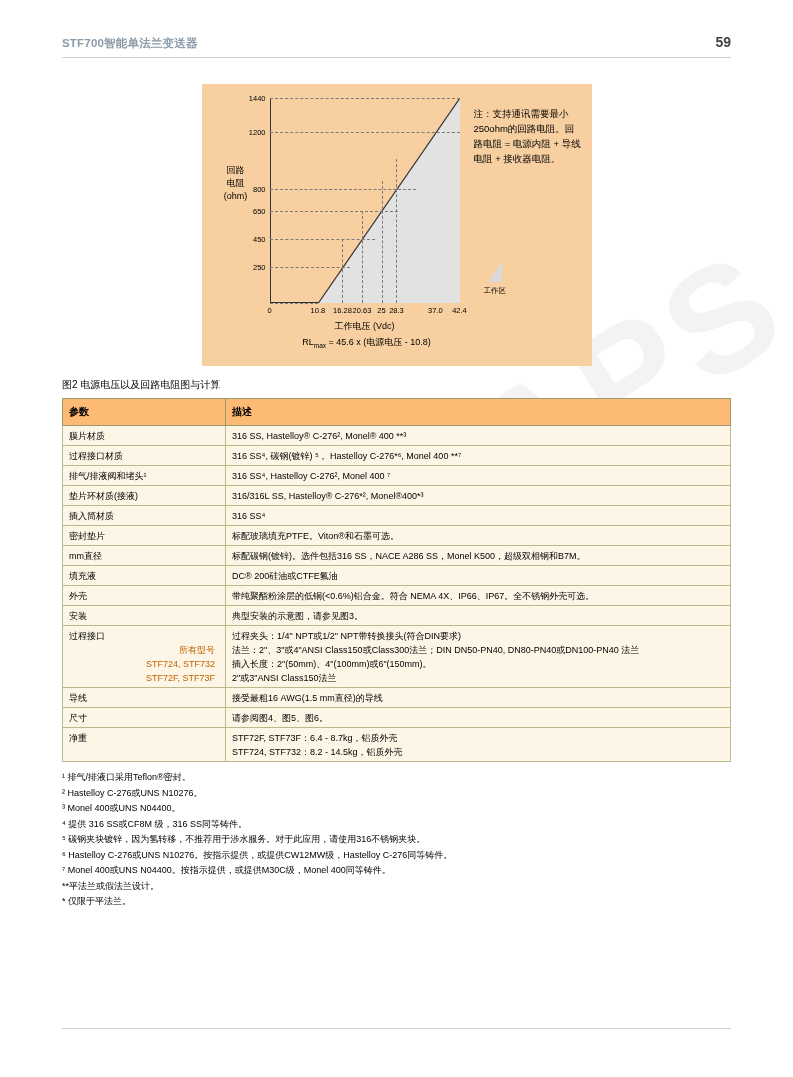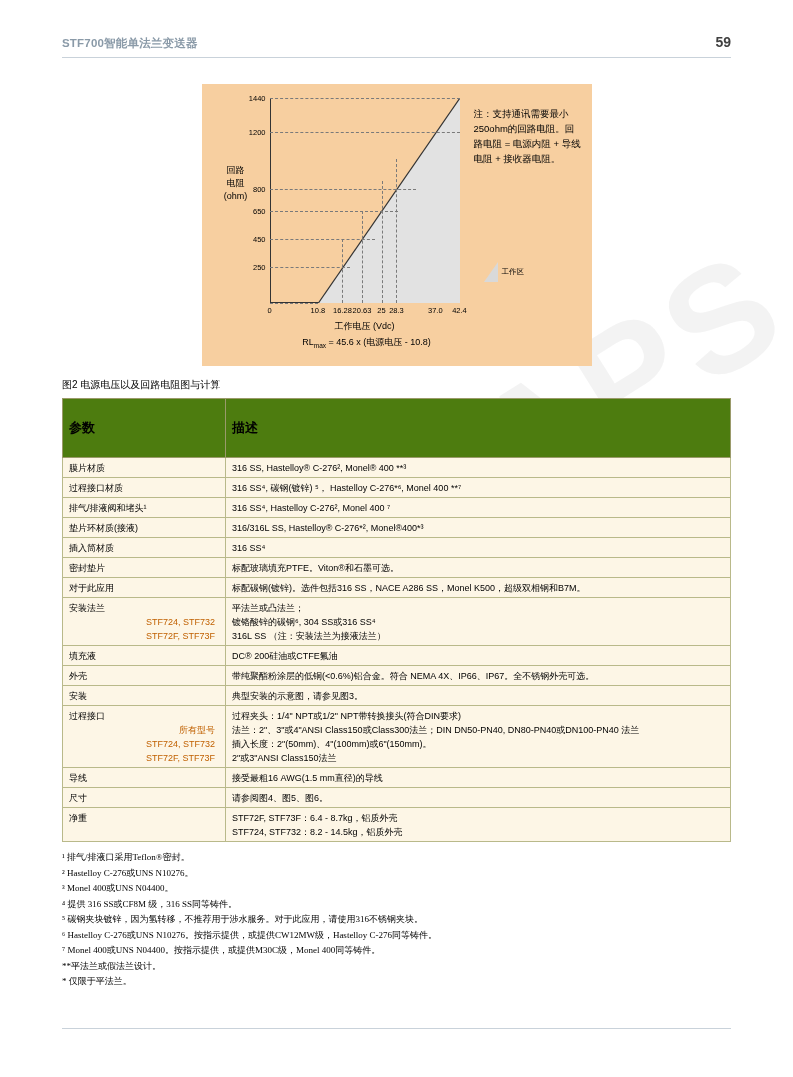--- a/index.html
+++ b/index.html
@@ -163,20 +163,21 @@
     line-height: 15px;
   }
   .legend {
     position: absolute;
     left: 282px;
     top: 178px;
     font-size: 7.5px;
     display: flex;
     align-items: center;
     gap: 4px;
+    flex-direction: column;
   }
   .legend-tri {
     width: 0; height: 0;
     border-left: 14px solid transparent;
     border-bottom: 20px solid #d9d9d9;
     display: inline-block;
   }
   .fig-caption {
     margin-top: 12px;
     text-align: left;
@@ -200,26 +201,26 @@
   table.spec {
     margin-top: 6px;
     width: 100%;
     border-collapse: collapse;
     font-size: 9px;
     position: relative;
     z-index: 1;
     background: transparent;
   }
   table.spec th {
-    background: #4d7c0f;
+    background: #fdba74;
     border: 1px solid #9a9a6a;
     text-align: left;
-    padding: 20px 6px;
+    padding: 6px 6px;
     font-weight: bold;
-    font-size: 13px;
+    font-size: 10px;
   }
   table.spec td {
     border: 1px solid #b9b98a;
     padding: 2.5px 6px;
     vertical-align: top;
     background: #fdf6e6;
     line-height: 14px;
   }
   table.spec td.param {
     width: 150px;
@@ -233,21 +234,21 @@
   }
   sub { font-size: 6.5px; }
   
   .footnotes {
     margin-top: 8px;
     font-size: 9px;
     line-height: 15.5px;
     position: relative;
     z-index: 1;
   }
-  .footnotes div { white-space: nowrap; font-family: Liberation Serif, serif; }
+  .footnotes div { white-space: nowrap; }
   .bottom-rule {
     position: absolute;
     left: 62px;
     right: 62px;
     bottom: 48px;
     border-bottom: 1px solid #c9d2da;
   }
 </style>
 </head>
 <body>
@@ -379,36 +380,24 @@
         <tr>
           <td class="param">
             <div>密封垫片</div>
           </td>
           <td>
             <div>标配玻璃填充PTFE。Viton®和石墨可选。</div>
           </td>
         </tr>
         <tr>
           <td class="param">
-            <div>对于此应用</div>
+            <div>mm直径</div>
           </td>
           <td>
             <div>标配碳钢(镀锌)。选件包括316 SS，NACE A286 SS，Monel K500，超级双相钢和B7M。</div>
-          </td>
-        </tr>
-        <tr>
-          <td class="param">
-            <div>安装法兰</div>
-            <span class="model">STF724, STF732</span>
-            <span class="model">STF72F, STF73F</span>
-          </td>
-          <td>
-            <div>平法兰或凸法兰；</div>
-            <div>镀铬酸锌的碳钢⁶, 304 SS或316 SS⁴</div>
-            <div>316L SS （注：安装法兰为接液法兰）</div>
           </td>
         </tr>
         <tr>
           <td class="param">
             <div>填充液</div>
           </td>
           <td>
             <div>DC® 200硅油或CTFE氟油</div>
           </td>
         </tr>

